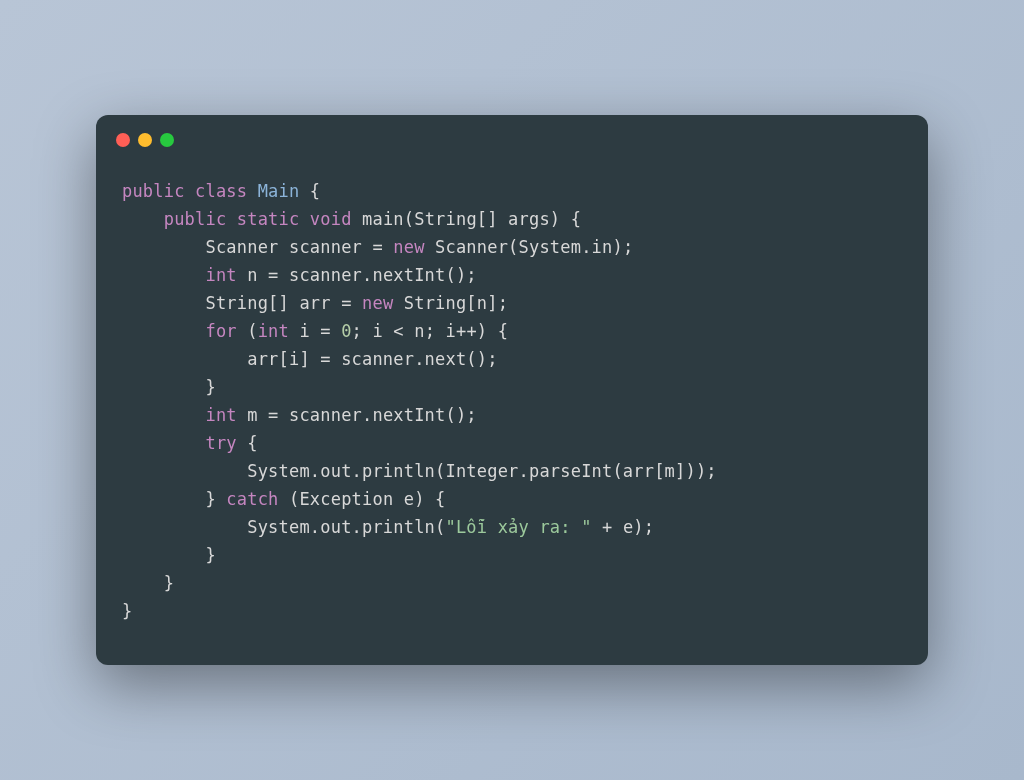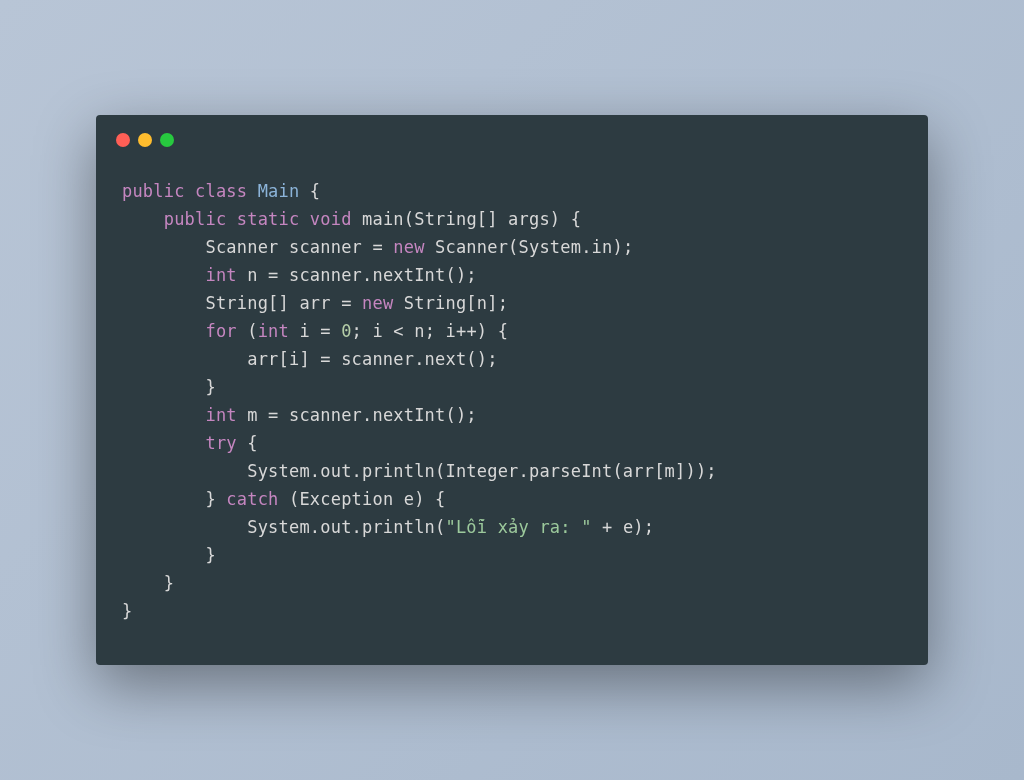--- a/index.html
+++ b/index.html
@@ -14,21 +14,21 @@
       background: linear-gradient(135deg, #b8c5d6 0%, #a8b8cc 100%);
       display: flex;
       align-items: center;
       justify-content: center;
       font-family: 'Menlo', 'Monaco', 'Consolas', monospace;
     }
     
     .window {
       width: 832px;
       background: #2d3b41;
-      border-radius: 4px;
+      border-radius: 12px;
       box-shadow: 0 20px 60px rgba(0, 0, 0, 0.4);
       overflow: hidden;
     }
     
     .titlebar {
       padding: 18px 20px 0 20px;
       display: flex;
       gap: 8px;
     }
     

